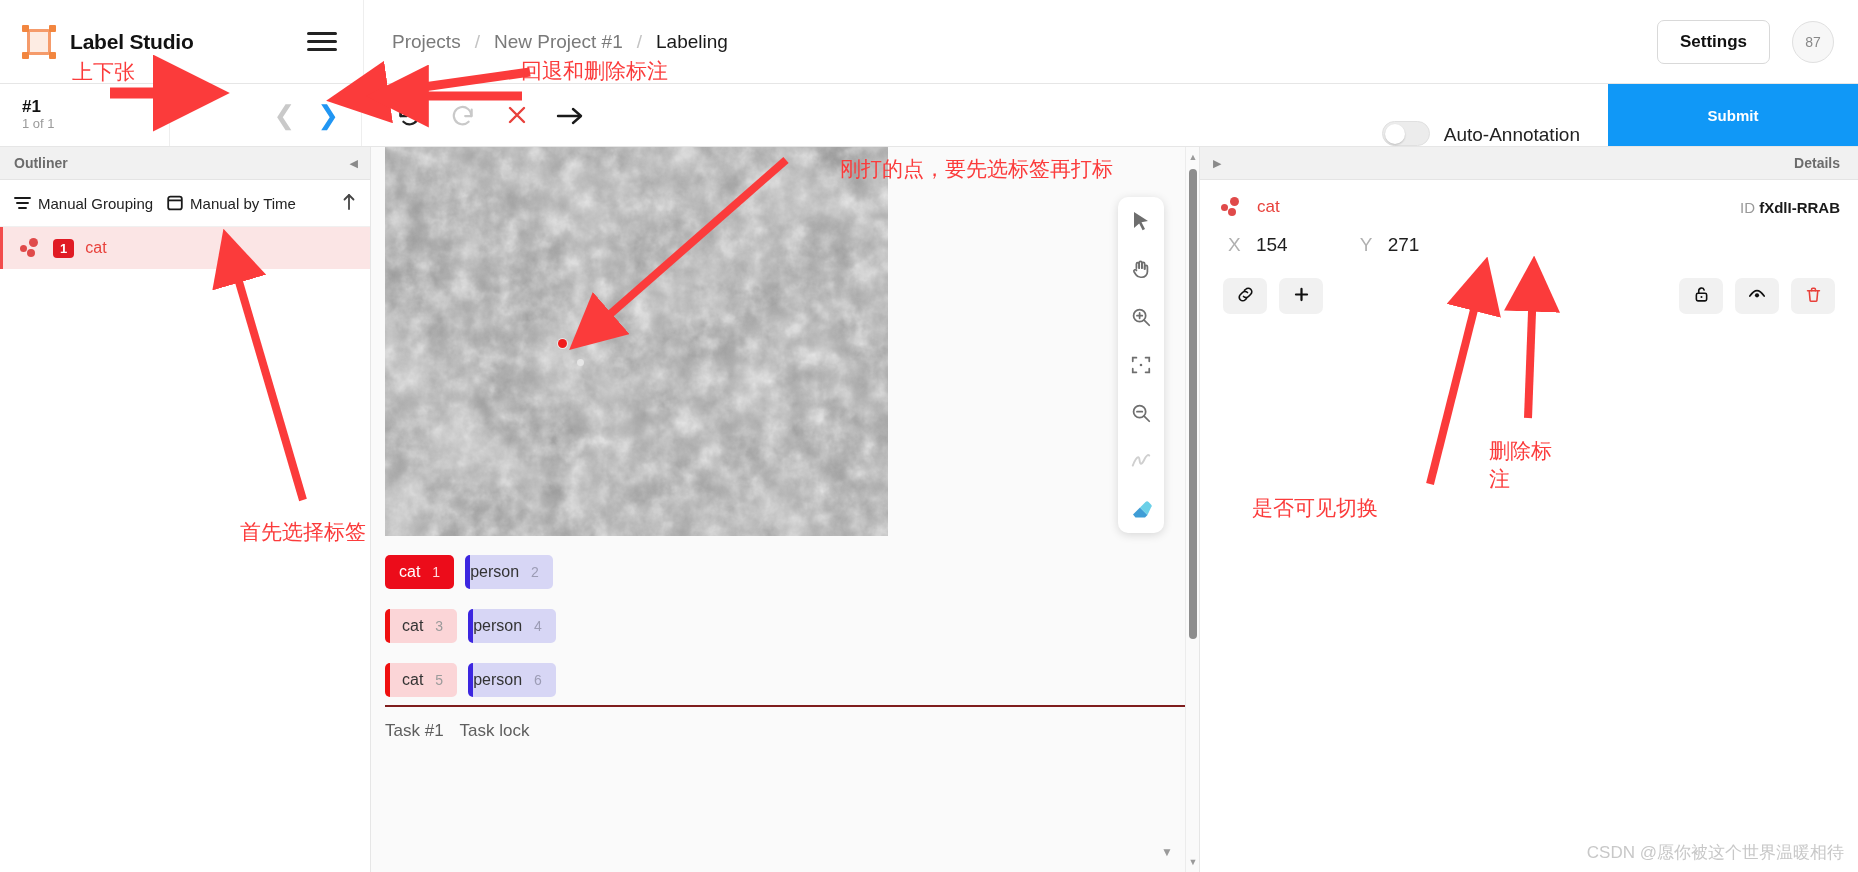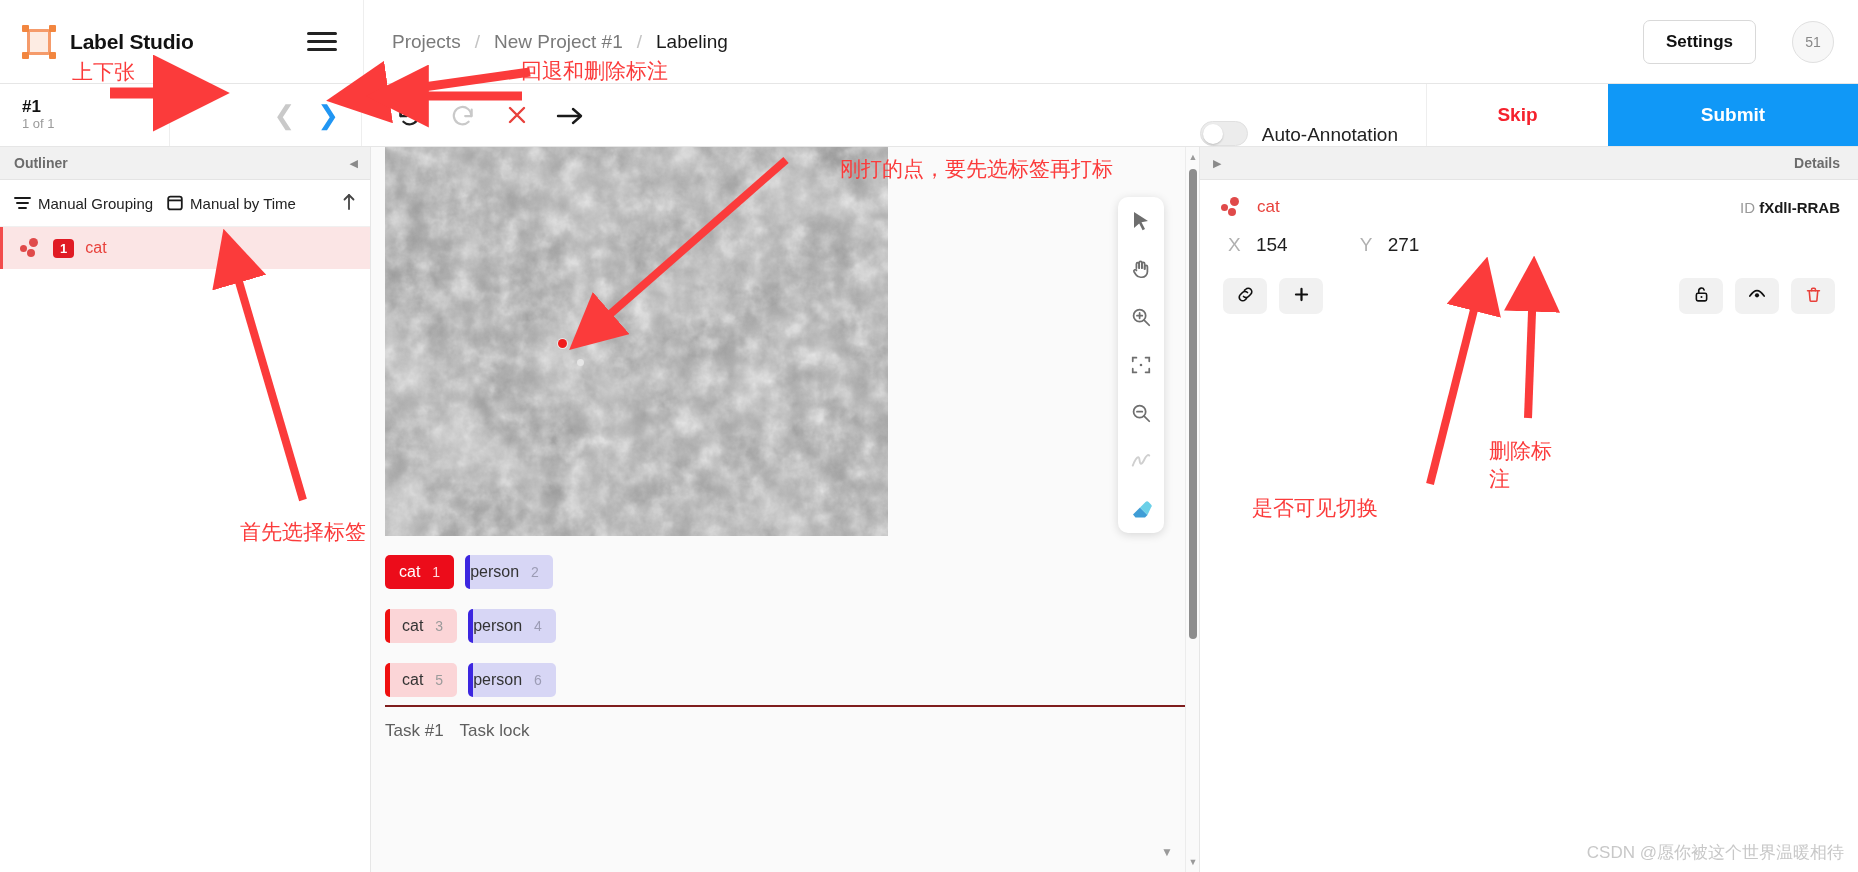--- a/index.html
+++ b/index.html
@@ -35,21 +35,21 @@
   .logo-box .cn.br { right: 0px; bottom: 0px; }
   .brand-name { font-size: 21px; font-weight: 700; margin-left: 14px; letter-spacing: -0.2px; color:#121212; }
   .hamburger { margin-left: auto; margin-right: 26px; width: 30px; cursor: pointer; }
   .hamburger span { display:block; height:3px; background:#222; border-radius:2px; margin:5px 0; }
 
   .breadcrumb { display: flex; align-items: center; padding-left: 28px; font-size: 19px; gap: 14px; }
   .bc-link { color: #7a7a7a; cursor: pointer; }
   .bc-sep { color: #c3c3c3; }
   .bc-current { color: #1a1a1a; }
 
-  .top-right { margin-left: auto; display: flex; align-items: center; padding-right: 24px; gap: 36px; }
+  .top-right { margin-left: auto; display: flex; align-items: center; padding-right: 24px; gap: 22px; }
   .settings-btn {
     border: 1px solid #d9d9d9; border-radius: 7px; background: #fff;
     padding: 11px 22px; font-size: 17px; font-weight: 600; color:#111; cursor: pointer;
   }
   .count-badge {
     width: 42px; height: 42px; border-radius: 50%; border: 1px solid #e0e0e0;
     background:#f7f7f7; color:#888; font-size: 14px;
     display:flex; align-items:center; justify-content:center;
   }
 
@@ -76,21 +76,21 @@
   .toggle { width: 48px; height: 25px; border-radius: 13px; background: #ececec; border:1px solid #e0e0e0; position: relative; cursor:pointer; }
   .toggle .knob { position:absolute; left: 2px; top: 1.5px; width: 20px; height: 20px; border-radius:50%; background:#fff; box-shadow: 0 1px 2px rgba(0,0,0,.2); }
   .auto-label { font-size: 19px; color:#222; }
 
   .skip-btn {
     width: 182px; display:flex; align-items:center; justify-content:center;
     border-left: 1px solid #eee; font-size: 19px; font-weight:600; color:#f5222d; cursor:pointer; background:#fff;
   }
   .submit-btn {
     width: 250px; display:flex; align-items:center; justify-content:center;
-    background: #1098f7; color:#fff; font-size: 19px; font-weight:600; cursor:pointer;
+    background: #1098f7; color:#fff; font-size: 15px; font-weight:600; cursor:pointer;
   }
 
   
   .outliner { position:absolute; top:147px; left:0; width: 371px; height: 725px; background:#fff; border-right:1px solid #e6e6e6; }
   .outliner-head {
     height: 33px; background:#f1f1f1; display:flex; align-items:center;
     padding: 0 12px 0 14px; border-bottom:1px solid #e4e4e4;
   }
   .outliner-head .t { font-size: 14px; font-weight:700; color:#6c6c6c; }
   .outliner-head .collapse { margin-left:auto; color:#8a8a8a; font-size: 11px; cursor:pointer; }
@@ -203,21 +203,21 @@
     <div class="breadcrumb">
       <span class="bc-link">Projects</span>
       <span class="bc-sep">/</span>
       <span class="bc-link">New Project #1</span>
       <span class="bc-sep">/</span>
       <span class="bc-current">Labeling</span>
     </div>
 
     <div class="top-right">
       <div class="settings-btn">Settings</div>
-      <div class="count-badge">51</div>
+      <div class="count-badge">87</div>
     </div>
   </div>
 
   <div class="actionbar">
     <div class="task-num">
       <div class="n">#1</div>
       <div class="of">1 of 1</div>
     </div>
     <div class="nav-arrows">
       <div class="arrow prev">❮</div>
@@ -250,21 +250,20 @@
       </div>
     </div>
 
     <div class="auto-ann">
       <div class="toggle">
           <div class="knob"></div>
         </div>
       <div class="auto-label">Auto-Annotation</div>
     </div>
 
-    <div class="skip-btn">Skip</div>
     <div class="submit-btn">Submit</div>
   </div>
 
   <div class="outliner">
     <div class="outliner-head">
       <div class="t">Outliner</div>
       <div class="collapse">◀</div>
     </div>
     <div class="outliner-controls">
       <div class="oc">

